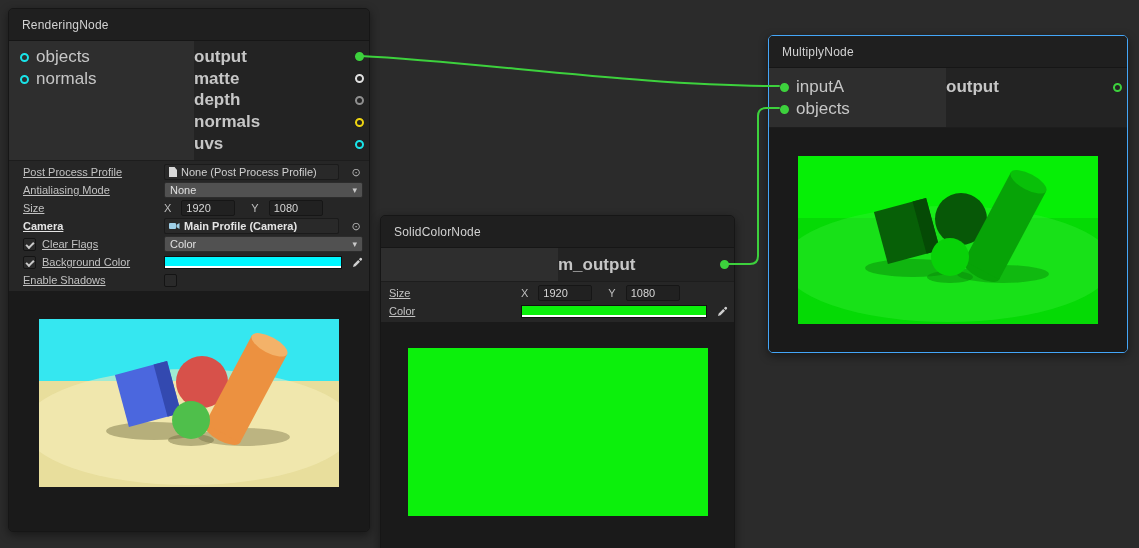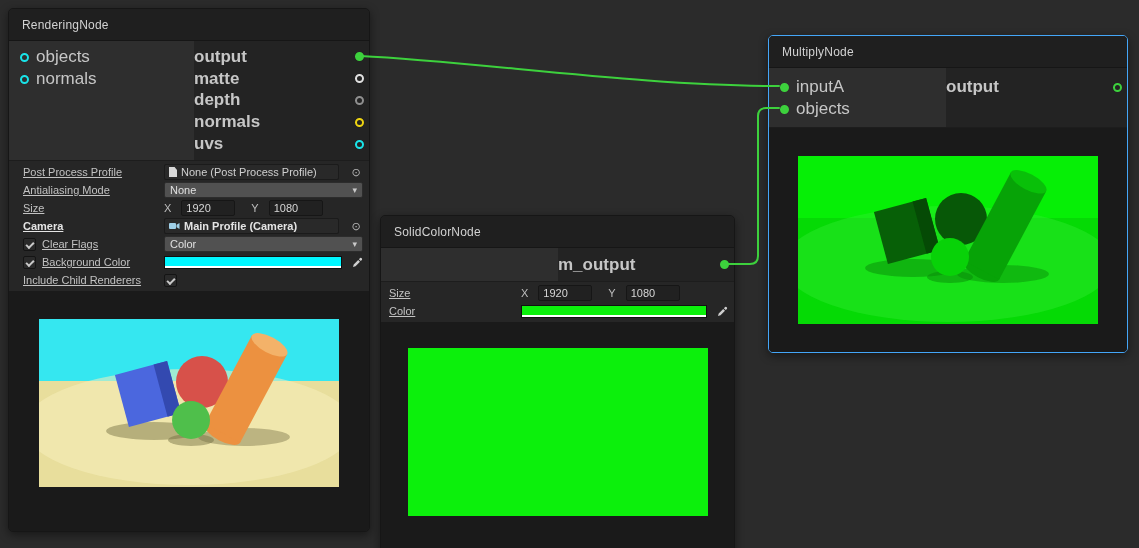--- a/index.html
+++ b/index.html
@@ -177,23 +177,23 @@
             <span class="alpha-bar"></span>
           </div>
           <span class="tool-icon">
             <svg width="11" height="11" viewBox="0 0 11 11">
                 <path d="M1 10 L1.7 7.5 L6.2 3 L8 4.8 L3.5 9.3 Z M6.9 2.3 L8.7 4.1 L9.9 2.9 A1.3 1.3 0 0 0 8.1 1.1 Z" fill="#cfcfcf"></path>
               </svg>
           </span>
         </div>
       </div>
       <div class="prop-row">
-        <span class="prop-label">Include Child Renderers</span>
-        <div class="prop-controls">
-          <span class="checkbox checked"></span>
+        <span class="prop-label">Enable Shadows</span>
+        <div class="prop-controls">
+          <span class="checkbox"></span>
         </div>
       </div>
     </div>
     <div class="preview" style="padding-top:28px;">
       <div class="preview-img">
         <svg viewBox="0 0 300 168" width="300" height="168">
           <rect x="0" y="0" width="300" height="168" fill="#35e7f0"></rect>
           <rect x="0" y="62" width="300" height="106" fill="#e8de9c"></rect>
           <ellipse cx="150" cy="108" rx="165" ry="58" opacity="0.55" fill="#f6efbc"></ellipse>
           <ellipse cx="115" cy="112" rx="48" ry="9" opacity="0.45" fill="#6f6a3e"></ellipse>

